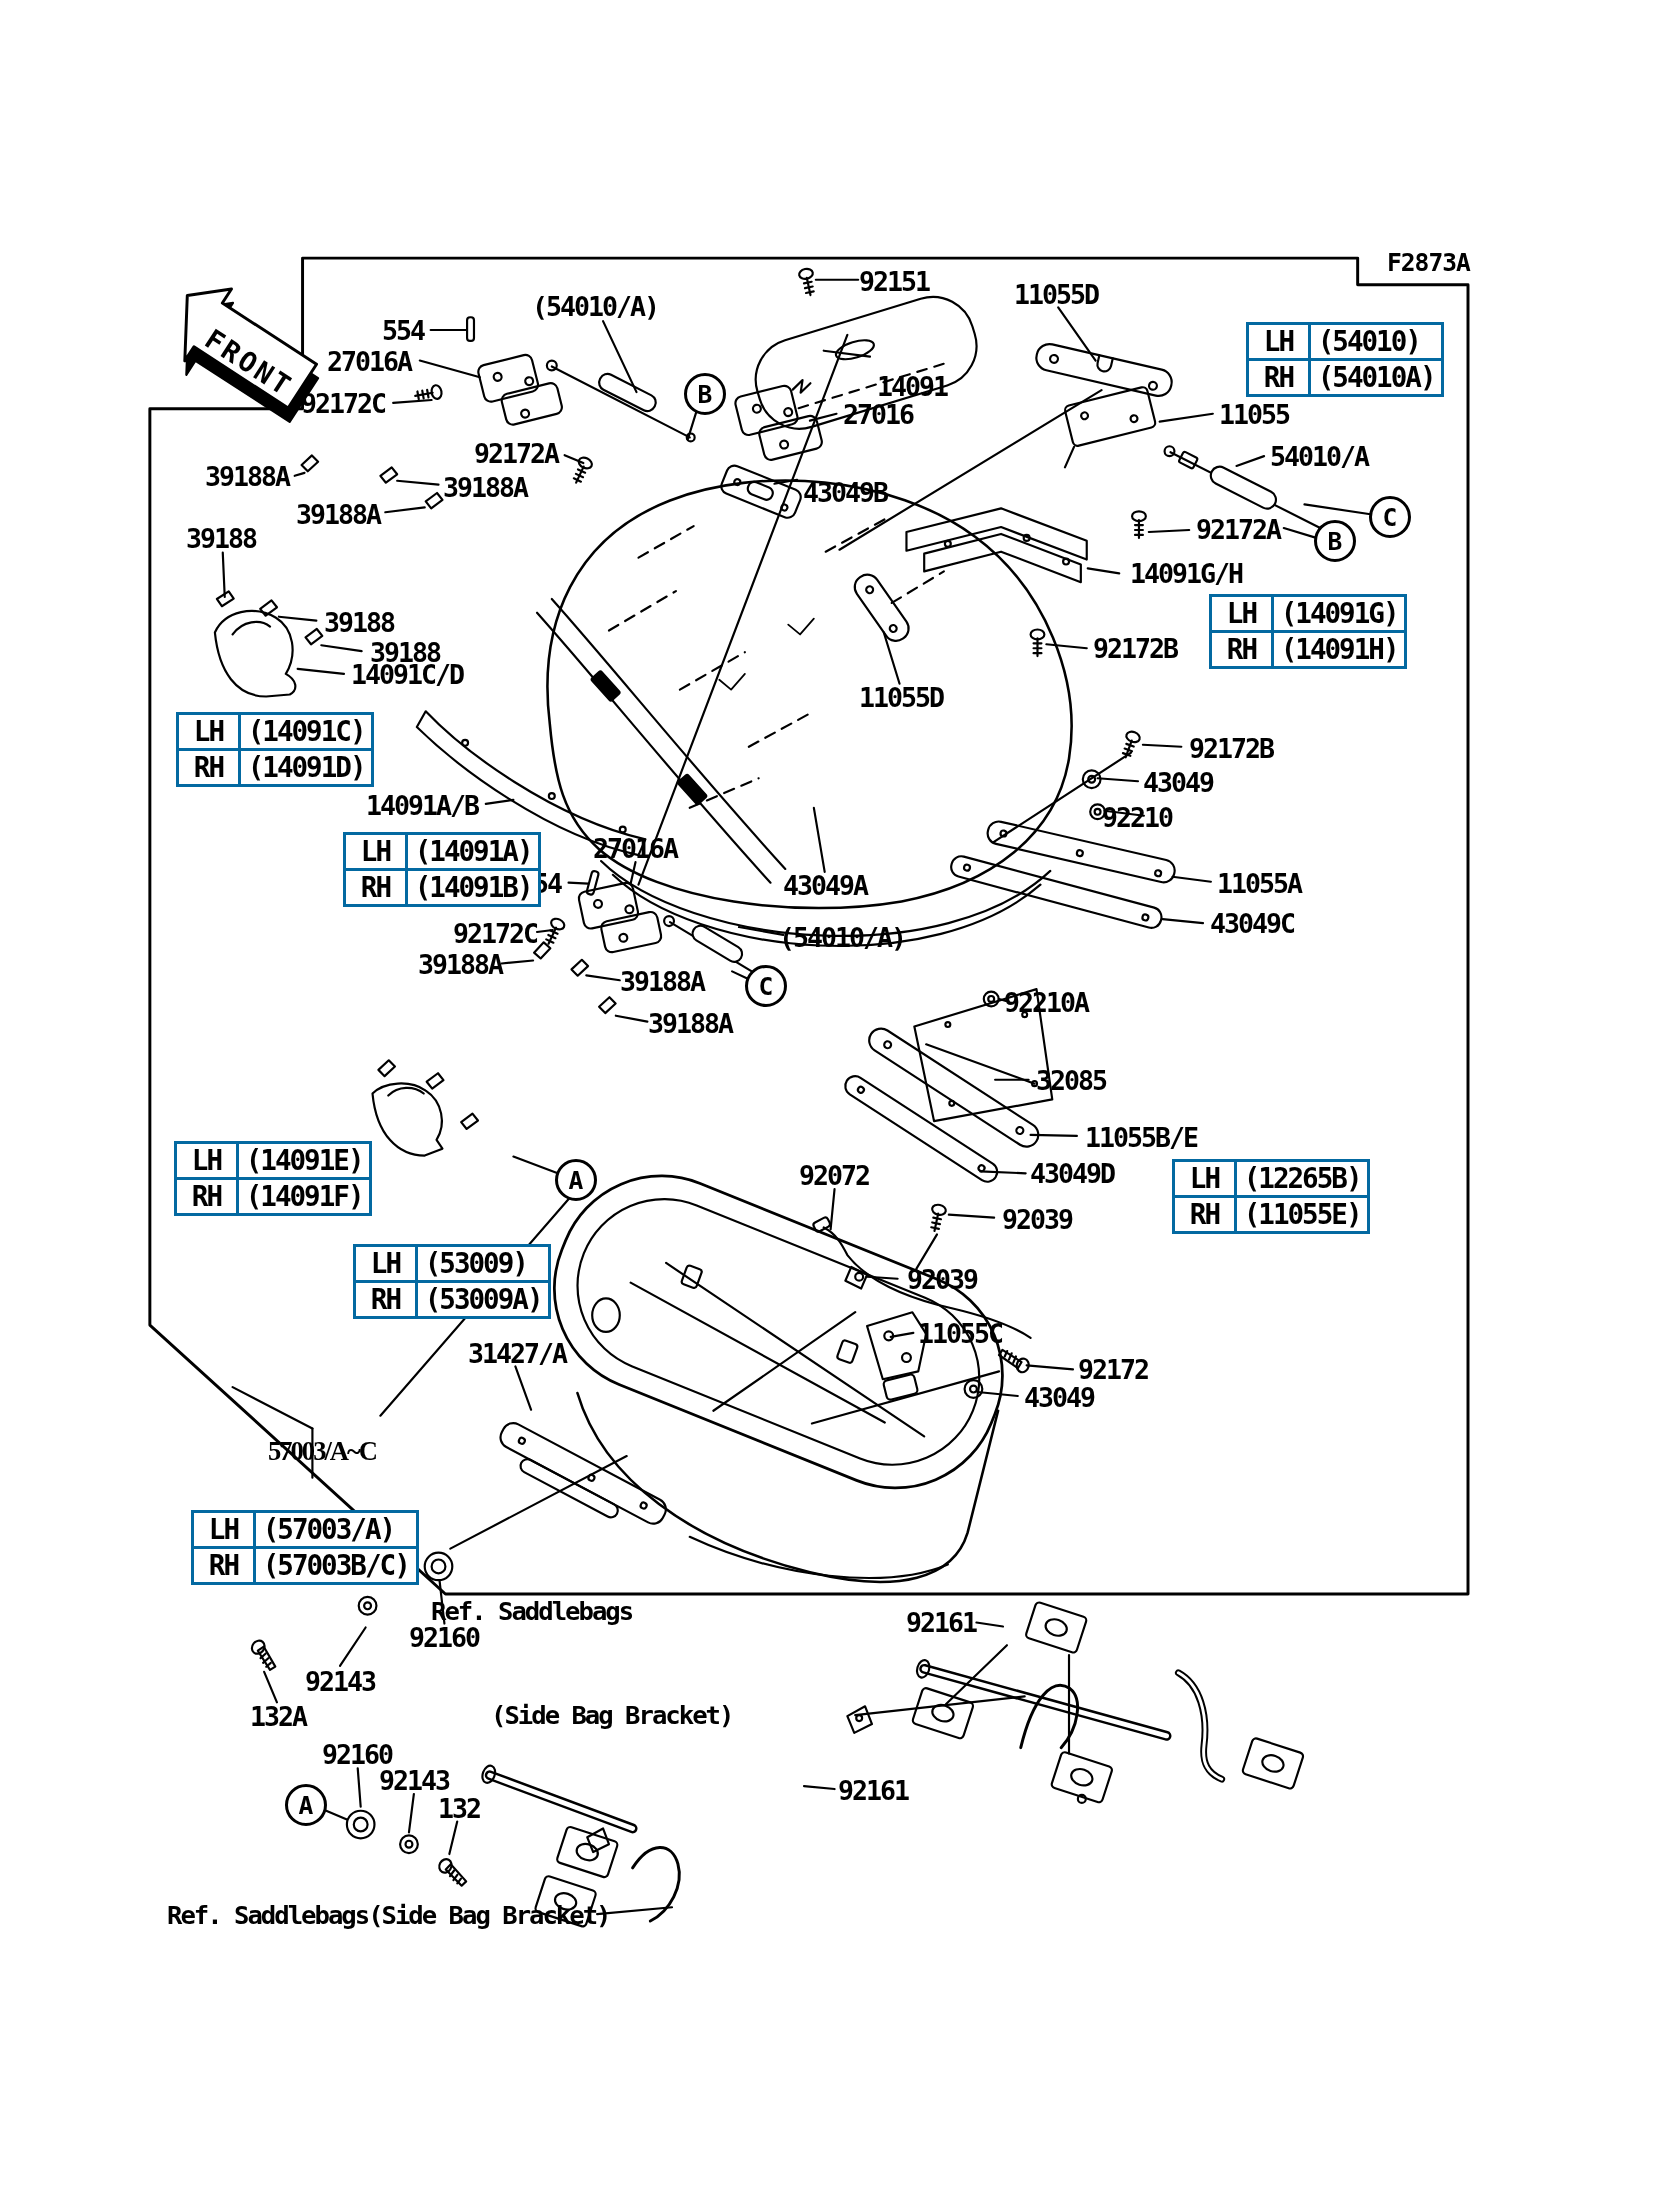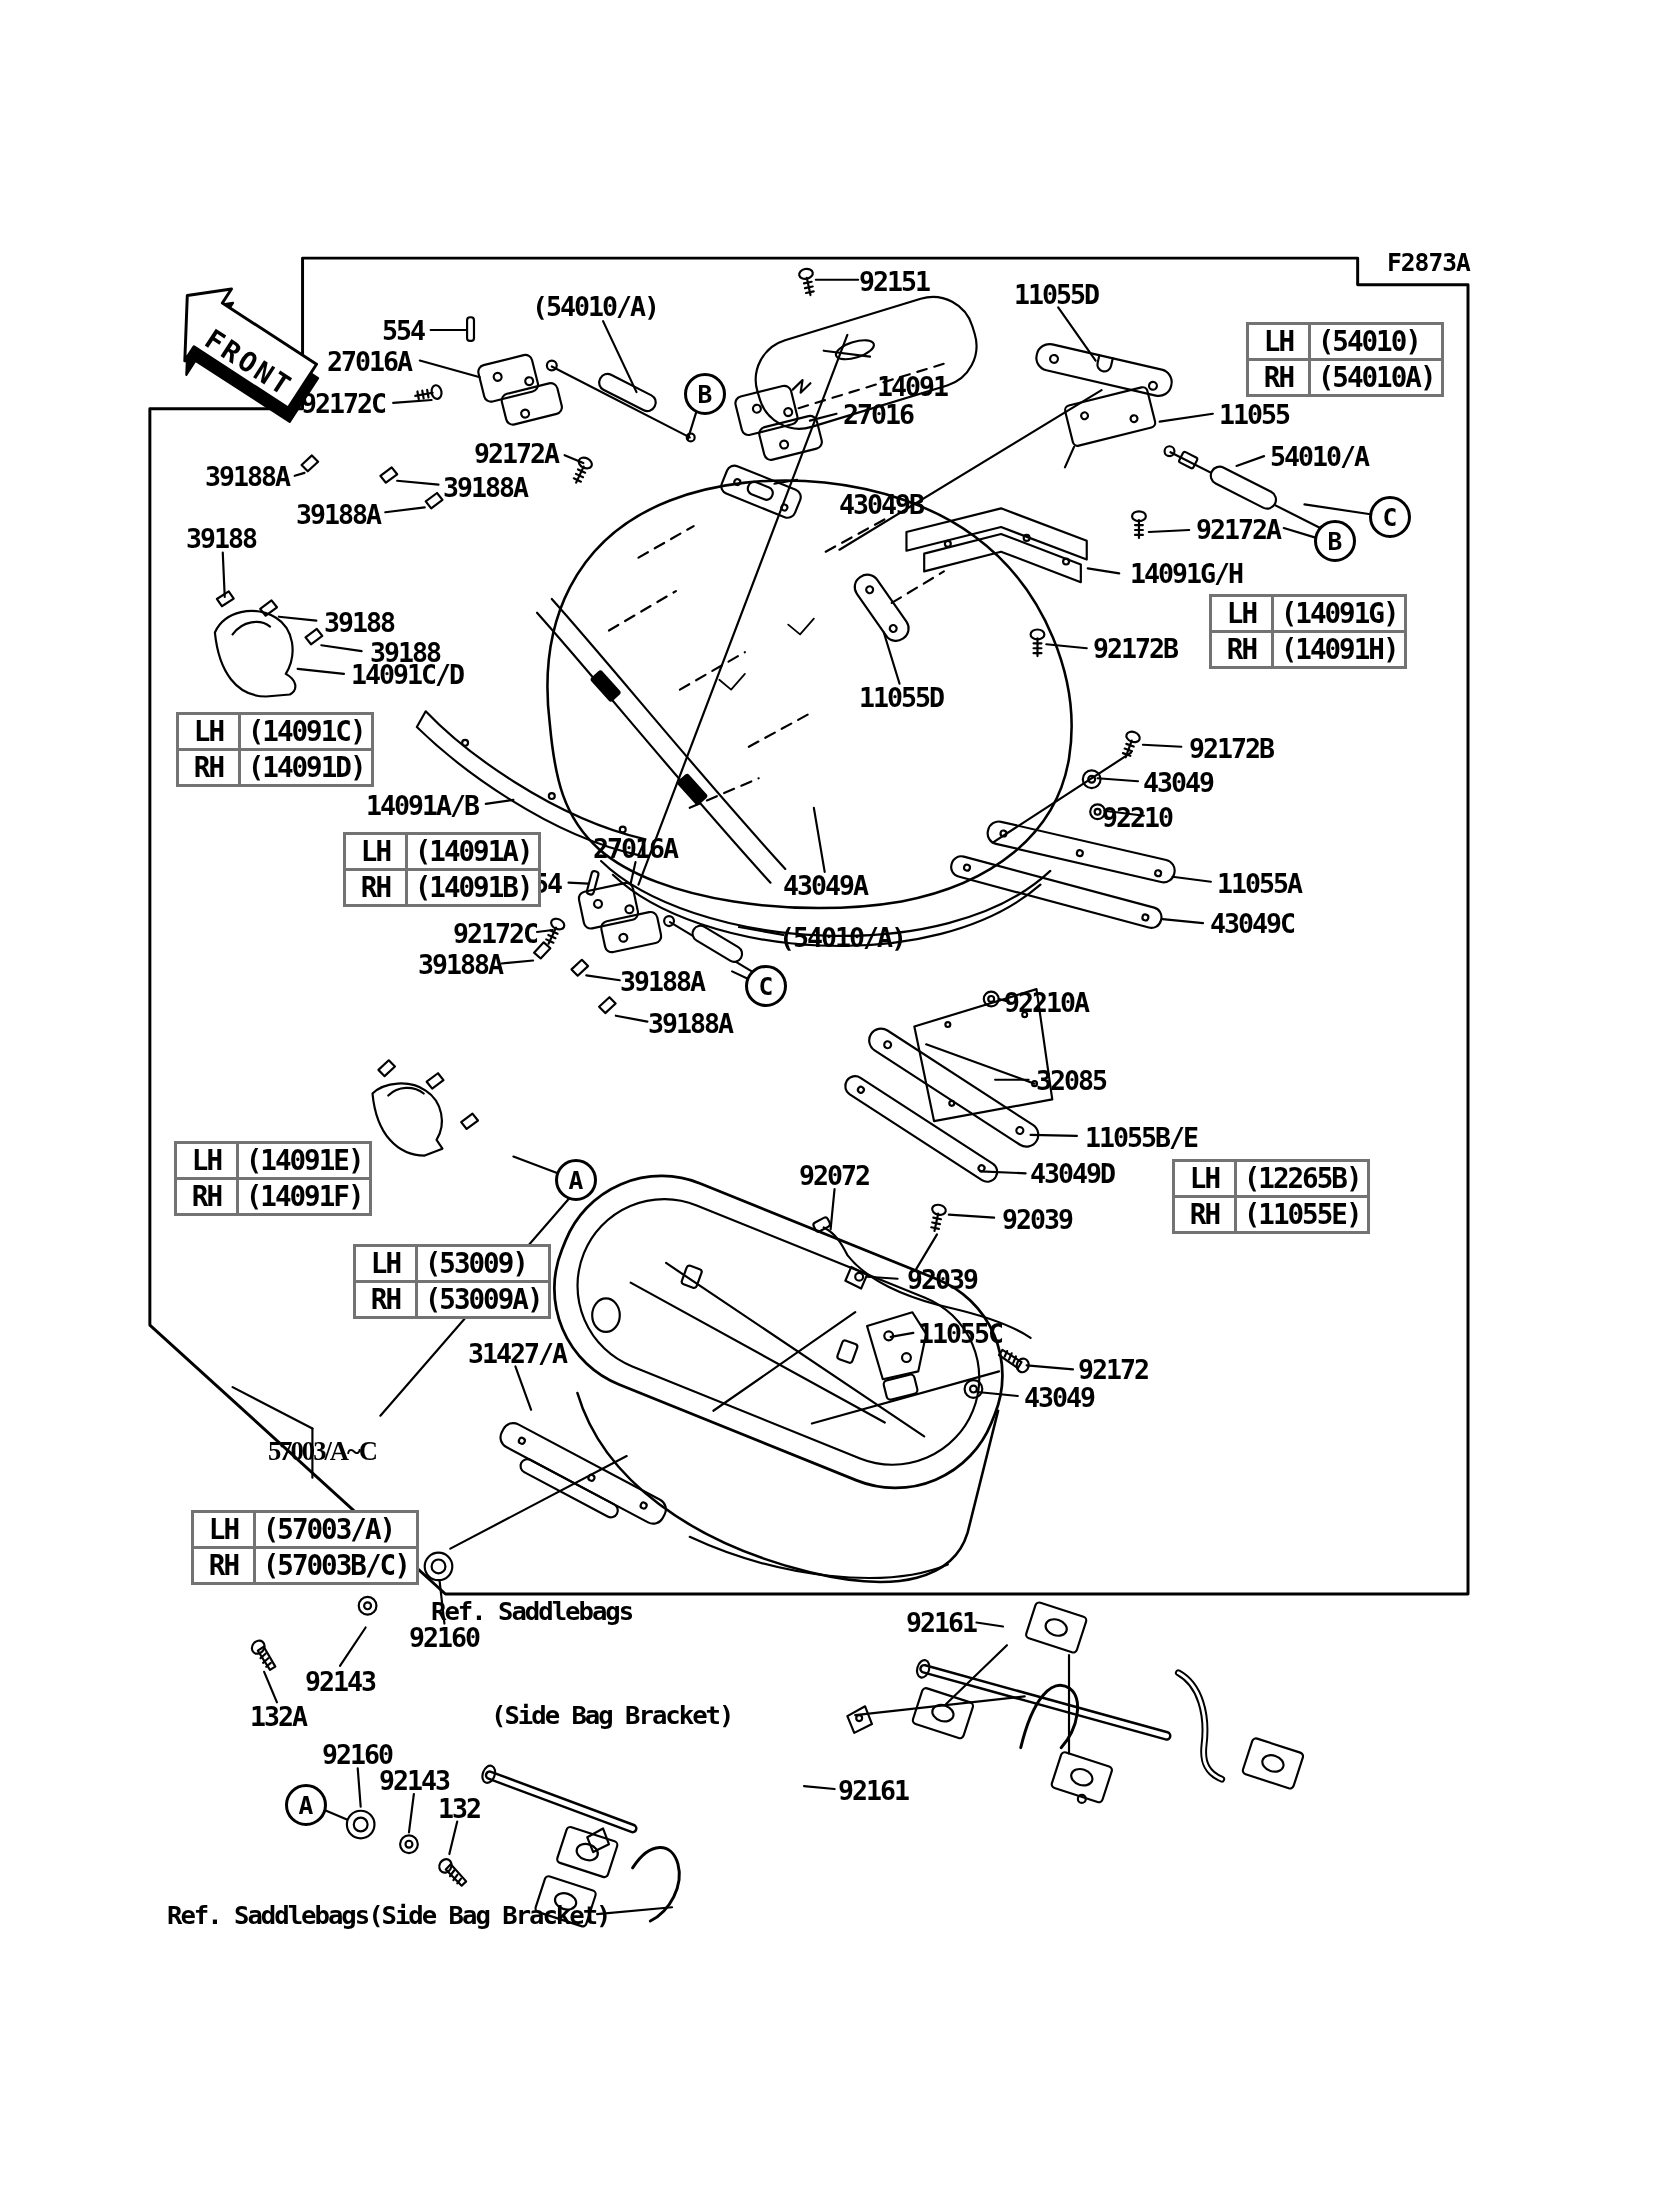--- a/index.html
+++ b/index.html
@@ -4,21 +4,21 @@
 <style>
   html,body{margin:0;padding:0;background:#ffffff;}
   body{width:1675px;height:2190px;position:relative;font-family:"DejaVu Sans Mono",monospace;color:#000;}
   #art{position:absolute;left:0;top:0;}
   #callout-layer{position:absolute;left:0;top:0;width:1675px;height:2190px;pointer-events:none;}
   .plabel{position:absolute;transform:translate(-50%,-50%);font-weight:bold;font-size:26.6px;letter-spacing:-2px;white-space:nowrap;}
   .reftext{position:absolute;transform:translate(0,-50%);font-weight:bold;font-size:25.6px;letter-spacing:-2px;white-space:nowrap;}
   .circ{position:absolute;width:36px;height:36px;border:3px solid #000;border-radius:50%;transform:translate(-50%,-50%);
         display:flex;align-items:center;justify-content:center;font-size:24.6px;font-weight:bold;background:#fff;}
   .ptable{position:absolute;border-collapse:collapse;background:#fff;}
-  .ptable td{border:3px solid #737373;font-weight:bold;font-size:27.6px;letter-spacing:-2px;height:32.5px;padding:0 6.9px;white-space:nowrap;}
+  .ptable td{border:3px solid #0369a1;font-weight:bold;font-size:27.6px;letter-spacing:-2px;height:32.5px;padding:0 6.9px;white-space:nowrap;}
   .ptable td.side{width:45px;text-align:center;}
   .figcode{position:absolute;font-weight:bold;font-size:24.6px;letter-spacing:-1px;}
   .front-text{font-weight:bold;letter-spacing:3px;}
 </style>
 </head>
 <body>
 
 <svg id="art" width="1675" height="2190" viewBox="0 0 1700 2223">
   <defs>
     <g id="screwV">
@@ -398,21 +398,21 @@
 <div id="callout-layer">
   <div class="figcode" style="left:1387px;top:248px;">F2873A</div>
 <div class="plabel" style="left: 894px; top: 281px;">92151</div>
     <div class="plabel" style="left: 595px; top: 306px;">(54010/A)</div>
     <div class="plabel" style="left: 403px; top: 330px;">554</div>
     <div class="plabel" style="left: 369px; top: 361px;">27016A</div>
     <div class="plabel" style="left: 343px; top: 403px;">92172C</div>
     <div class="plabel" style="left: 912px; top: 357px; margin-top: 29px;">14091</div>
     <div class="plabel" style="left: 878px; top: 414px;">27016</div>
     <div class="plabel" style="left: 516px; top: 453px;">92172A</div>
-    <div class="plabel" style="left: 845px; top: 504px; margin-left: 36px;">43049B</div>
+    <div class="plabel" style="left: 845px; top: 492px;">43049B</div>
     <div class="plabel" style="left: 1056px; top: 294px;">11055D</div>
     <div class="plabel" style="left: 247px; top: 476px;">39188A</div>
     <div class="plabel" style="left: 485px; top: 487px;">39188A</div>
     <div class="plabel" style="left: 338px; top: 514px;">39188A</div>
     <div class="plabel" style="left: 221px; top: 538px;">39188</div>
     <div class="plabel" style="left: 1254px; top: 414px;">11055</div>
     <div class="plabel" style="left: 1319px; top: 456px;">54010/A</div>
     <div class="plabel" style="left: 1238px; top: 529px;">92172A</div>
     <div class="plabel" style="left: 1186px; top: 573px;">14091G/H</div>
     <div class="plabel" style="left: 1135px; top: 648px;">92172B</div>

